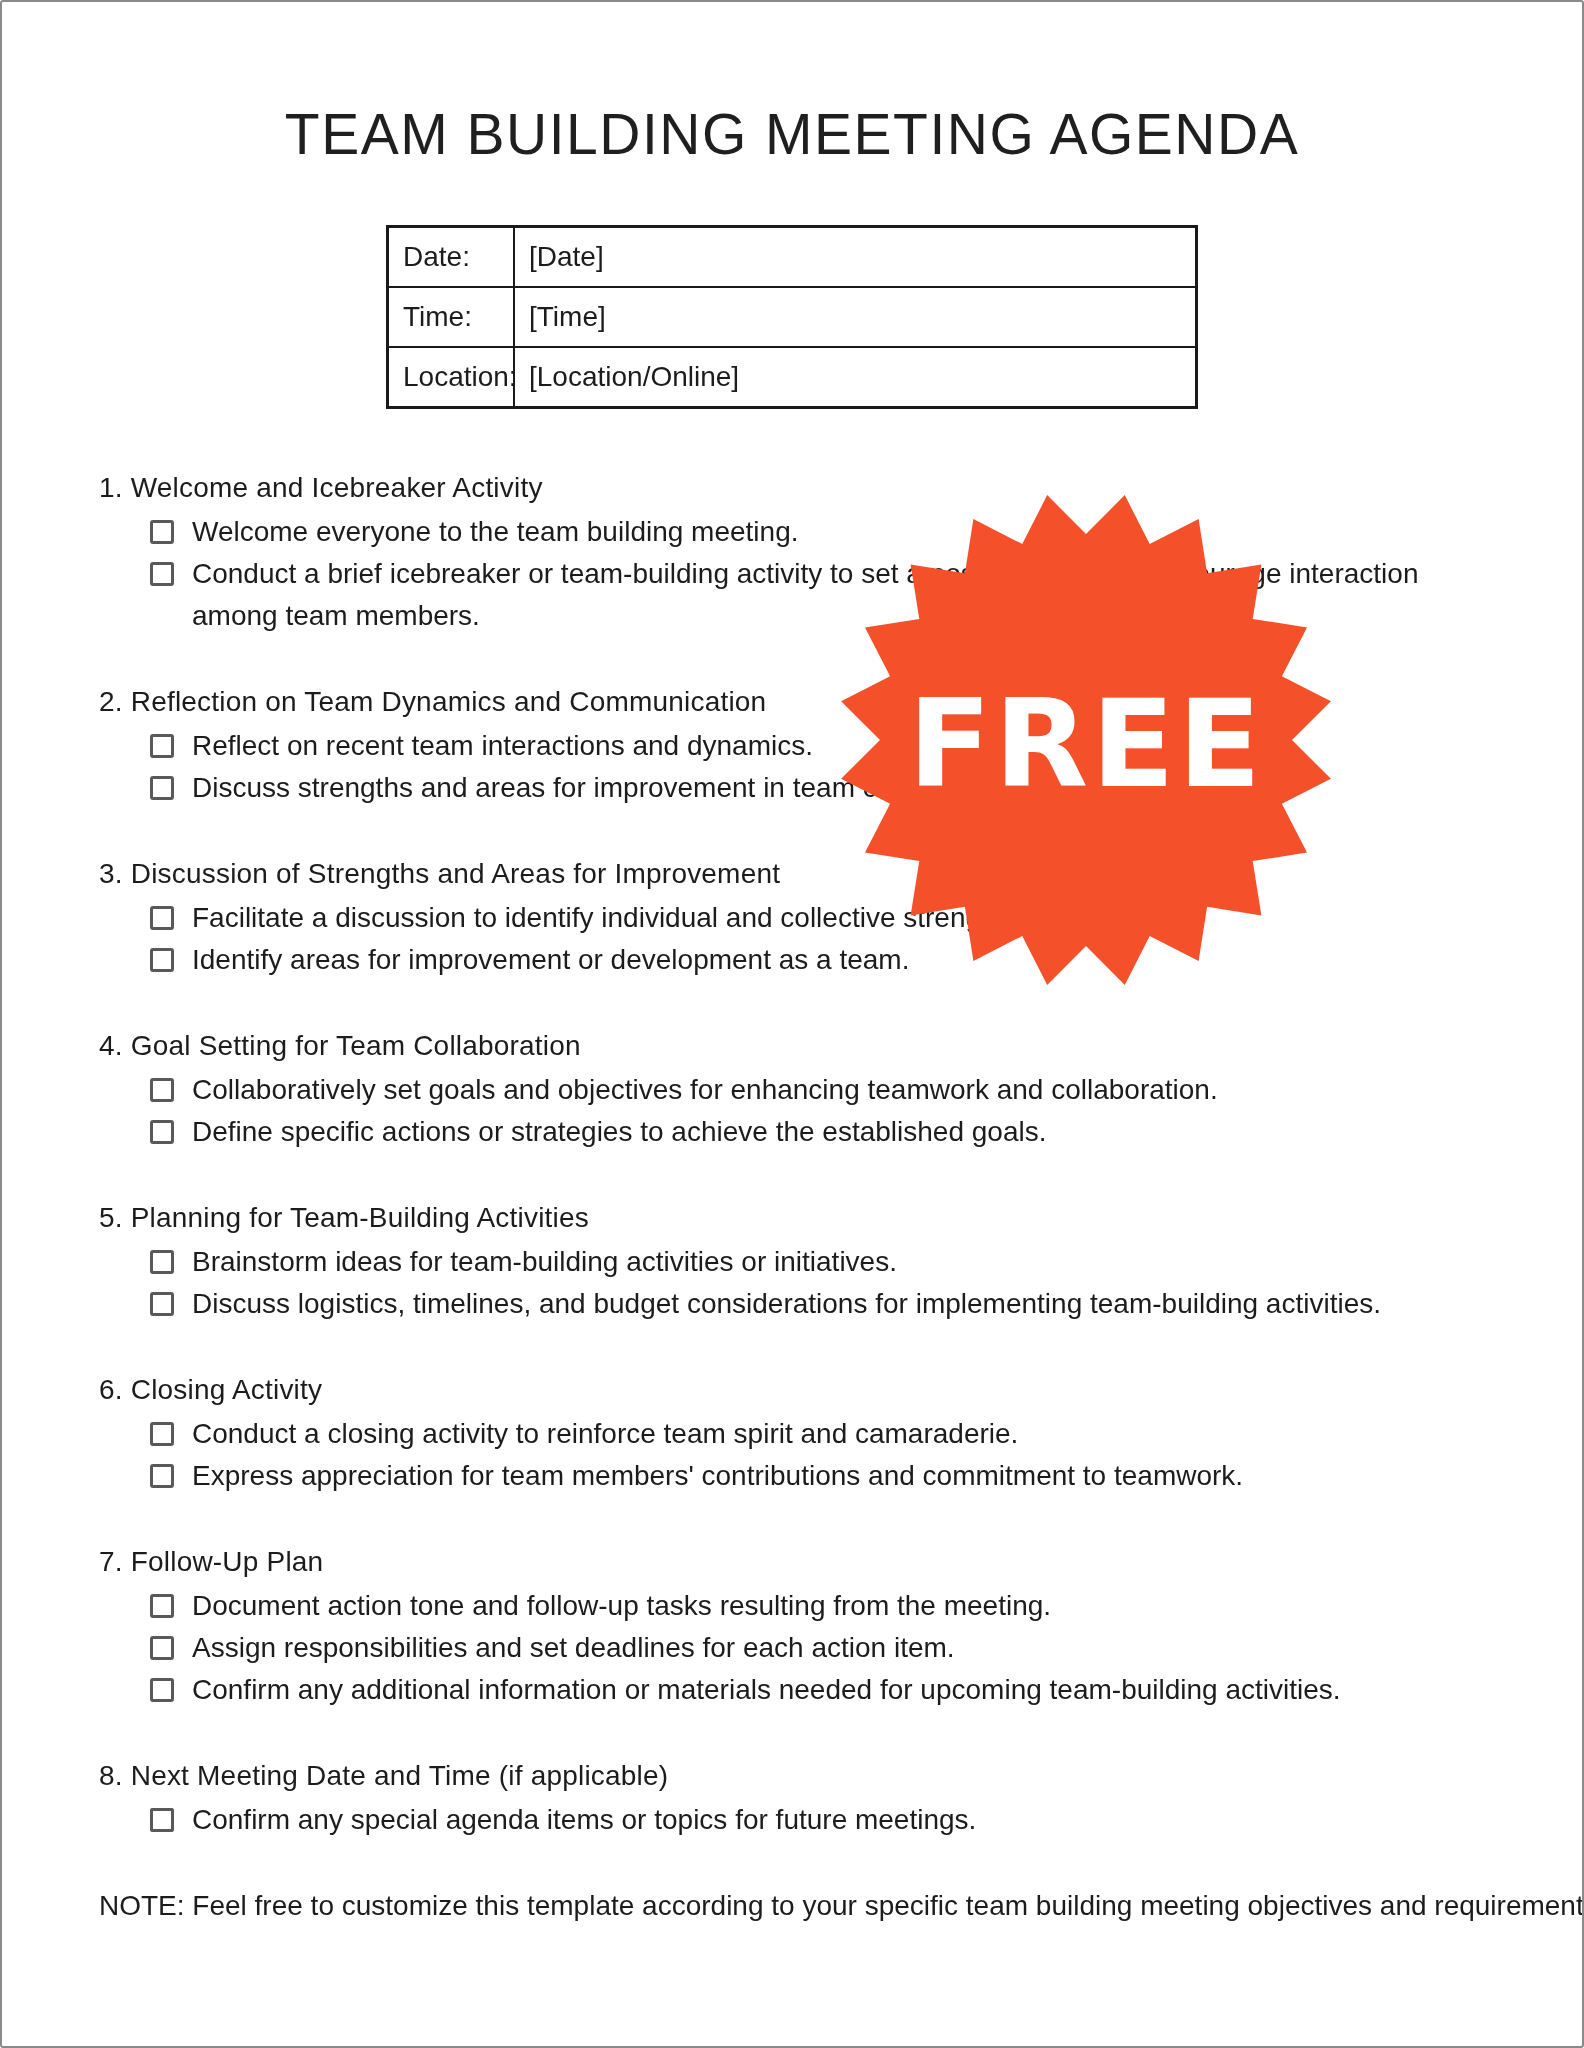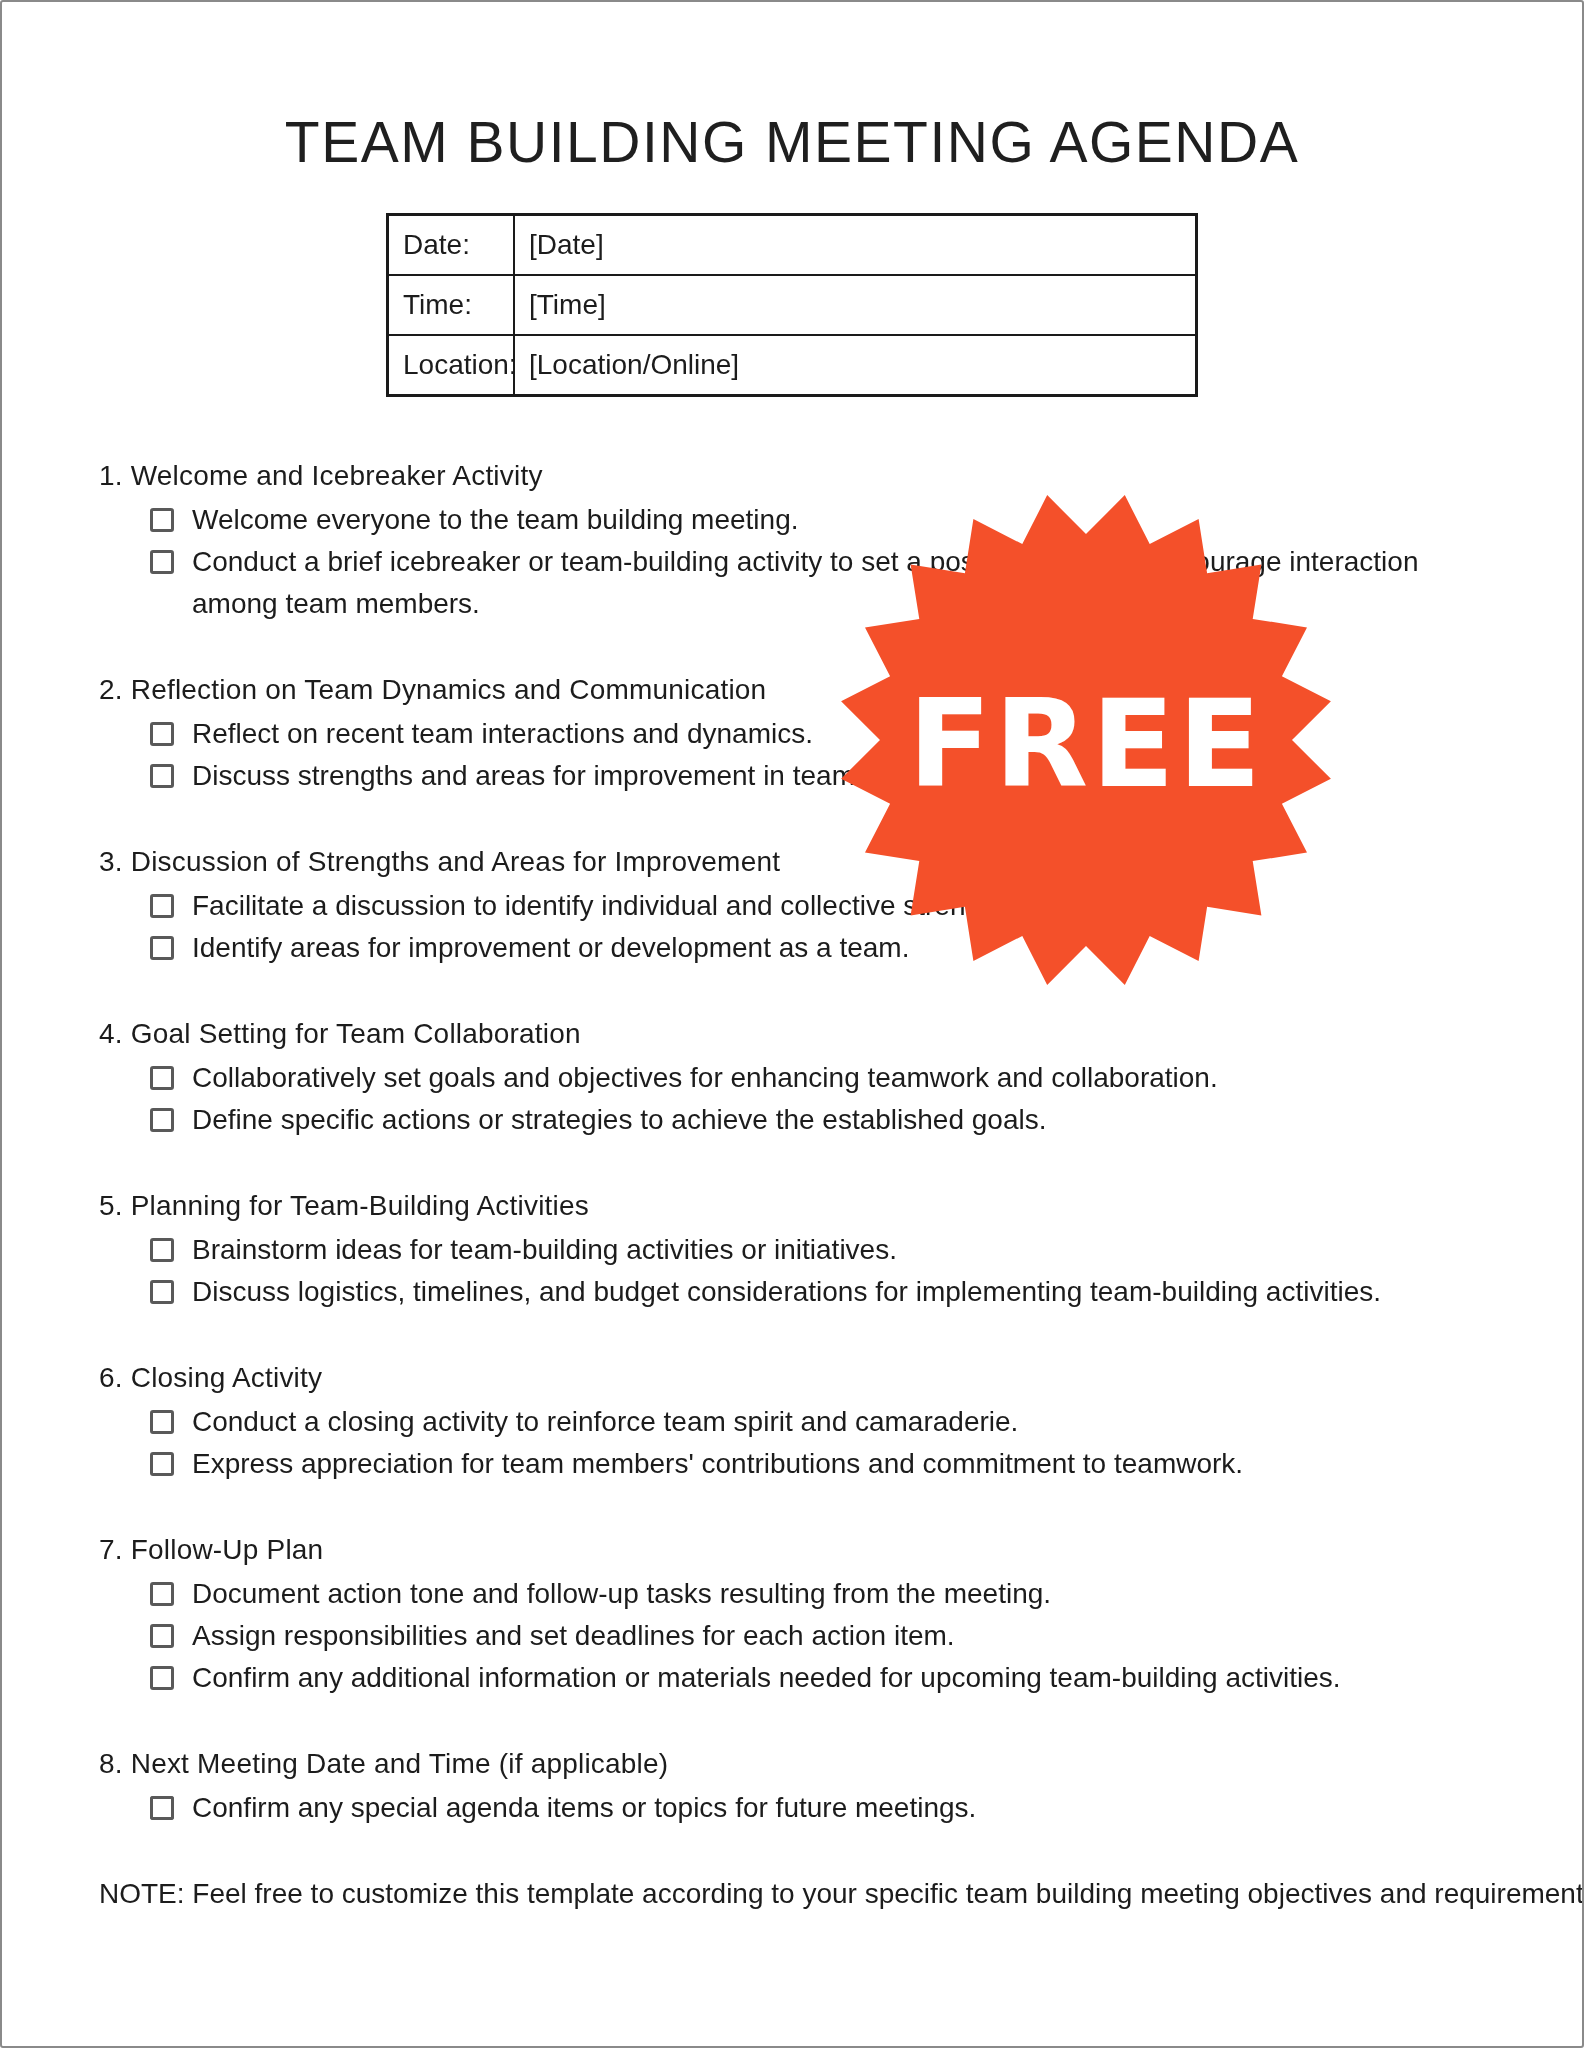--- a/index.html
+++ b/index.html
@@ -3,25 +3,25 @@
 <meta charset="utf-8">
 <style>
   html, body { margin: 0; padding: 0; background: #ffffff; }
   body { width: 1584px; height: 2048px; font-family: "Liberation Sans", sans-serif; color: #1c1c1c; }
   .page {
     position: relative; width: 1584px; height: 2048px;
     box-sizing: border-box; border: 2px solid #8a8a8a; border-radius: 3px;
     background: #ffffff; overflow: hidden;
   }
   .doc-title {
-    margin: 8px; padding-top: 99px; text-align: center;
+    margin: 0; padding-top: 99px; text-align: center;
     font-size: 57px; font-weight: 400; letter-spacing: 1.5px; color: #1f1f1f;
   }
   table.info-table {
-    border-collapse: collapse; margin: 38px auto 0 auto;
+    border-collapse: collapse; margin: 58px auto 0 auto;
     width: 812px; table-layout: fixed; padding-left: 20px;
   }
   table.info-table td {
     border: 2px solid #1a1a1a; height: 58px;
     font-size: 28px; vertical-align: middle; padding: 0 0 0 14px;
   }
   table.info-table { border: 3px solid #1a1a1a; }
   td.info-label { width: 110px; }
   .content { margin: 58px 40px 0 97px; font-size: 28px; }
   .section { margin-bottom: 44px; }

